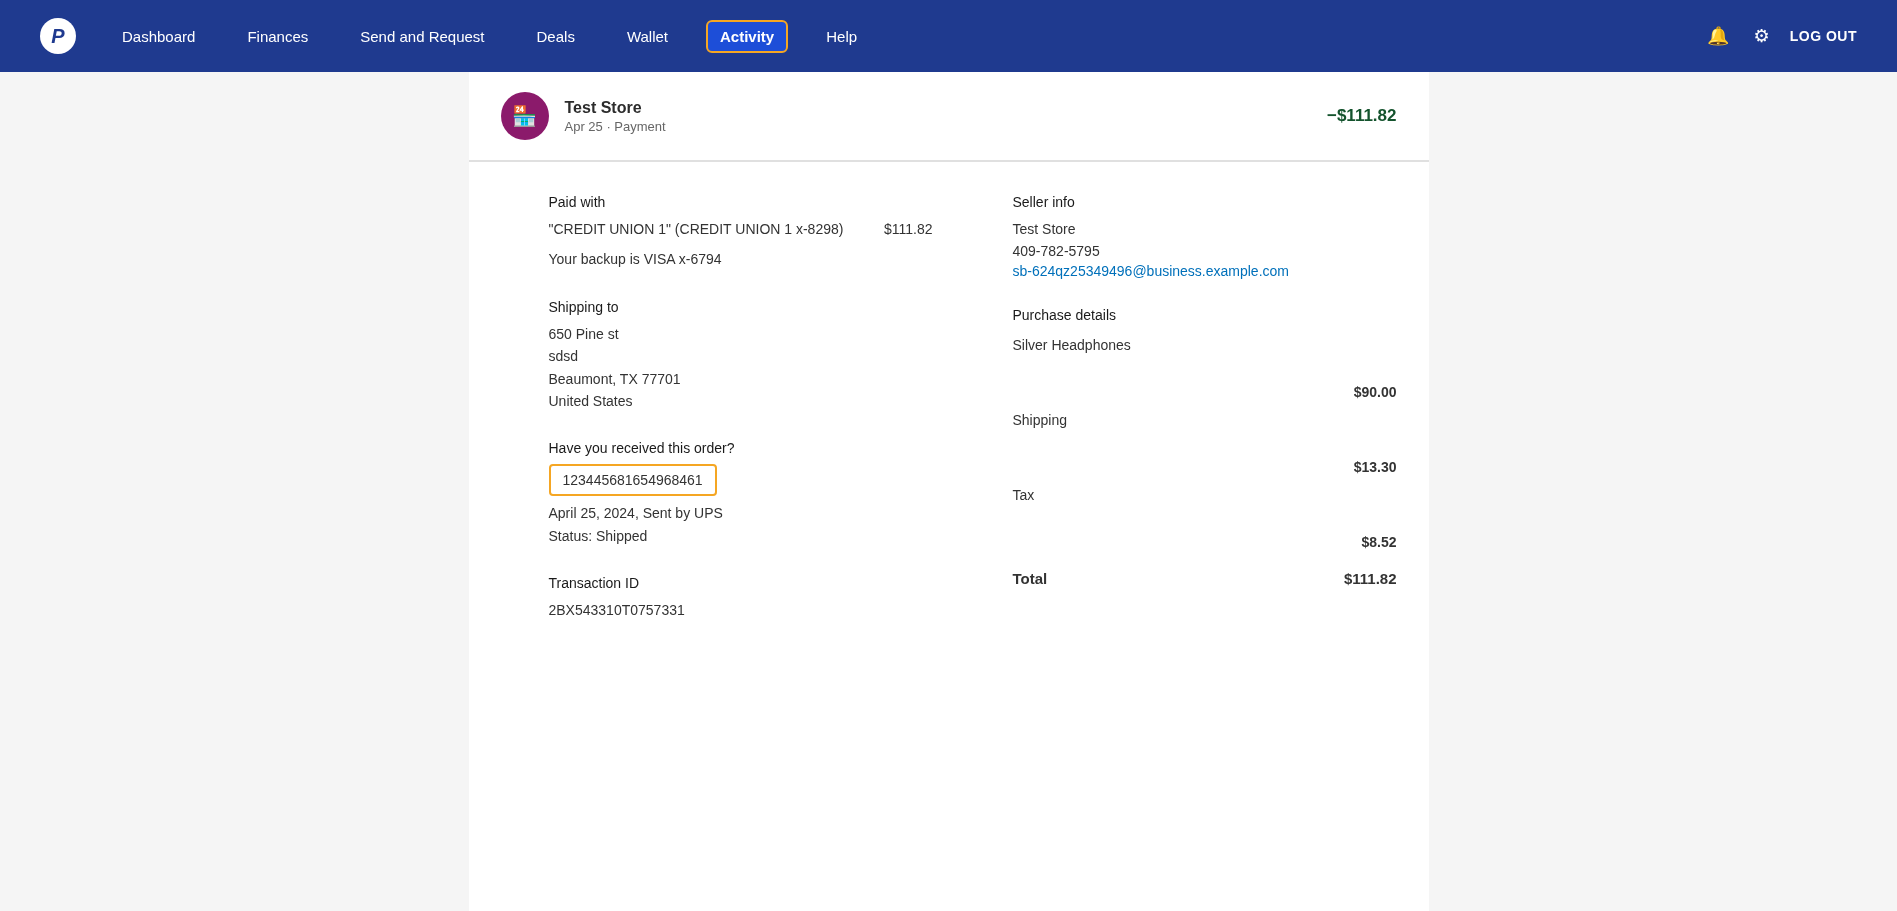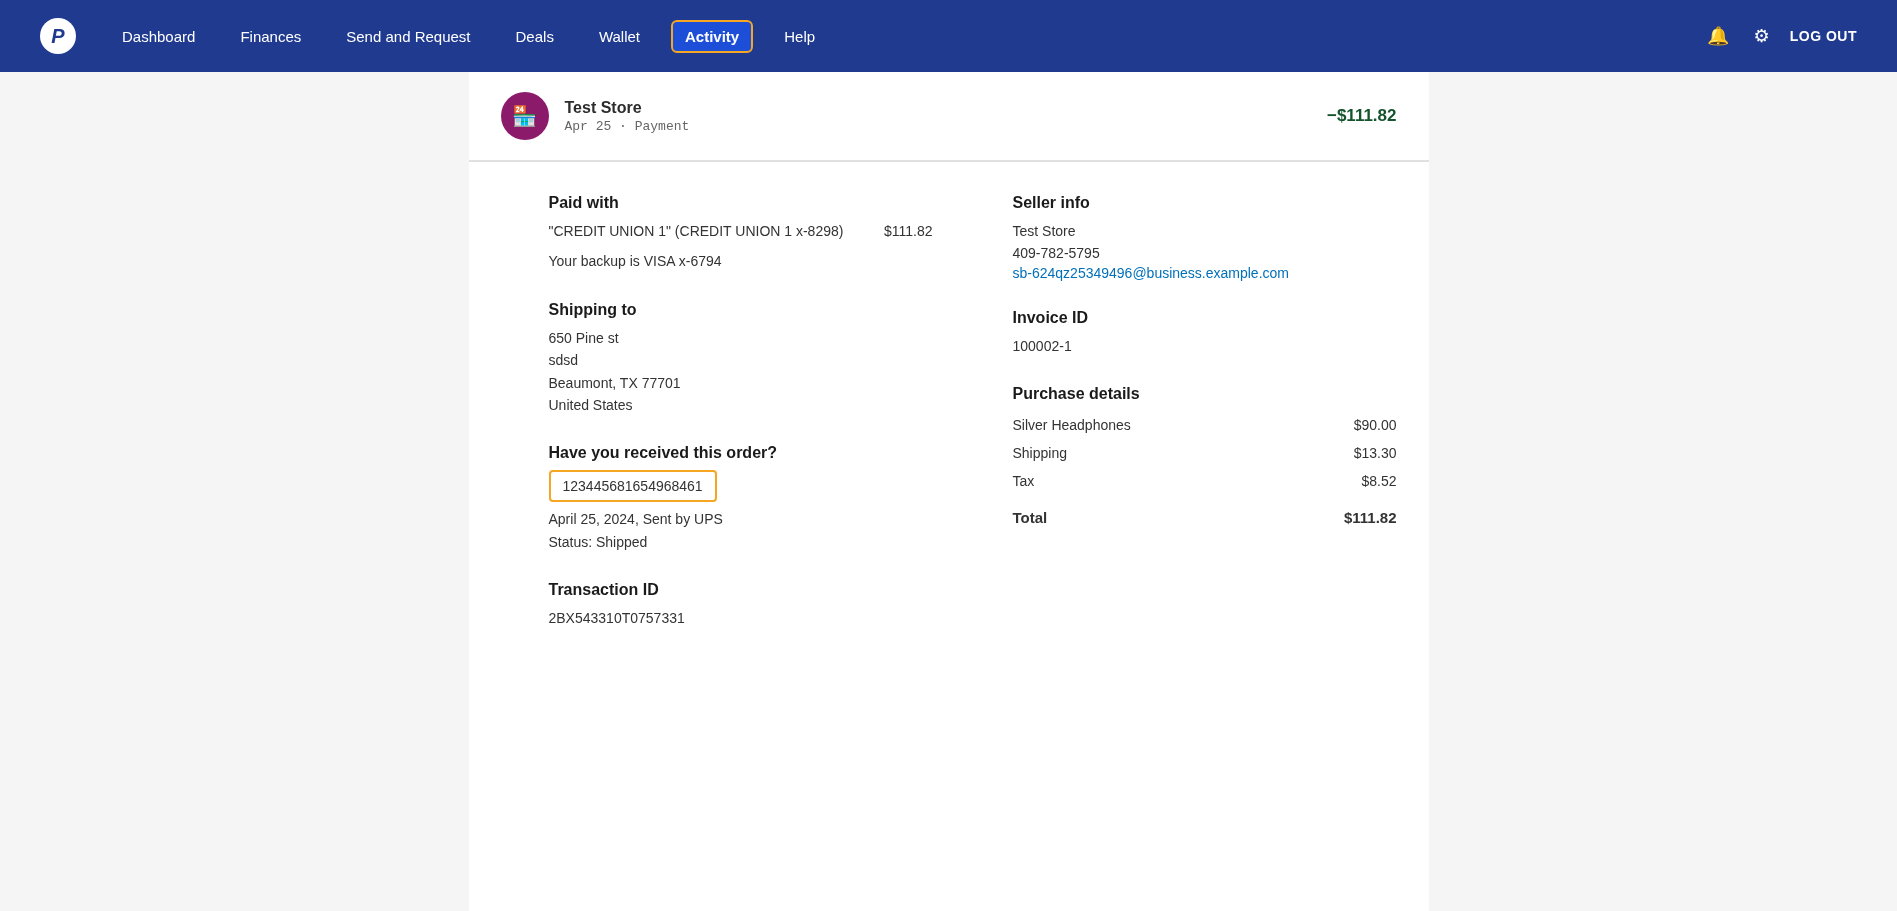--- a/index.html
+++ b/index.html
@@ -24,21 +24,21 @@
     }
     .nav-logo-p {
       color: #1f3a8f;
       font-weight: 900;
       font-size: 20px;
       font-style: italic;
     }
     .nav-links {
       display: flex;
       align-items: center;
-      gap: 17px;
+      gap: 24px;
       flex: 1;
     }
     .nav-link {
       color: white;
       text-decoration: none;
       font-size: 15px;
       padding: 8px 14px;
       border-radius: 6px;
       cursor: pointer;
       white-space: nowrap;
@@ -99,41 +99,40 @@
     .store-info { flex: 1; }
     .store-name {
       font-size: 16px;
       font-weight: 700;
       color: #2c2c2c;
     }
     .store-meta {
       font-size: 13px;
       color: #666;
       margin-top: 2px;
-      font-family: Liberation Mono, monospace;
     }
     .transaction-amount {
       font-size: 17px;
       font-weight: 600;
       color: #14532d;
     }
 
     
     .detail-body {
       display: flex;
       padding: 32px 32px 32px 80px;
       gap: 80px;
     }
     .detail-left { flex: 1; }
     .detail-right { flex: 1; }
 
     .detail-section { margin-bottom: 28px; }
     .detail-section-title {
-      font-size: 16px;
-      font-weight: 700;
+      font-size: 14px;
+      font-weight: 400;
       color: #1a1a1a;
       margin-bottom: 8px;
     }
     .detail-text {
       font-size: 14px;
       color: #333;
       line-height: 1.6;
     }
     .detail-row {
       display: flex;
@@ -164,21 +163,21 @@
       padding: 6px 0;
       font-size: 14px;
       color: #333;
     }
     .purchase-row.bold {
       font-weight: 700;
       font-size: 15px;
       border-top: none;
       margin-top: 4px;
     }
-    .purchase-row-amount { font-weight: 400; }
+    .purchase-row-amount { font-weight: 700; margin-top: 47px; }
 
     hr.divider {
       border: none;
       border-top: 1px solid #e0e0e0;
       margin: 0;
     }
   </style>
 </head>
 <body>
 
@@ -254,24 +253,20 @@
 
     <div class="detail-right">
 
       <div class="detail-section">
         <div class="detail-section-title">Seller info</div>
         <div class="detail-text">Test Store</div>
         <div class="detail-text">409-782-5795</div>
         <div class="detail-text-blue">sb-624qz25349496@business.example.com</div>
       </div>
 
-      <div class="detail-section">
-        <div class="detail-section-title">Invoice ID</div>
-        <div class="detail-text">100002-1</div>
-      </div>
 
       <div class="detail-section">
         <div class="detail-section-title">Purchase details</div>
 
         <div class="purchase-row">
           <span>Silver Headphones</span>
           <span class="purchase-row-amount">$90.00</span>
         </div>
         <div class="purchase-row">
           <span>Shipping</span>

